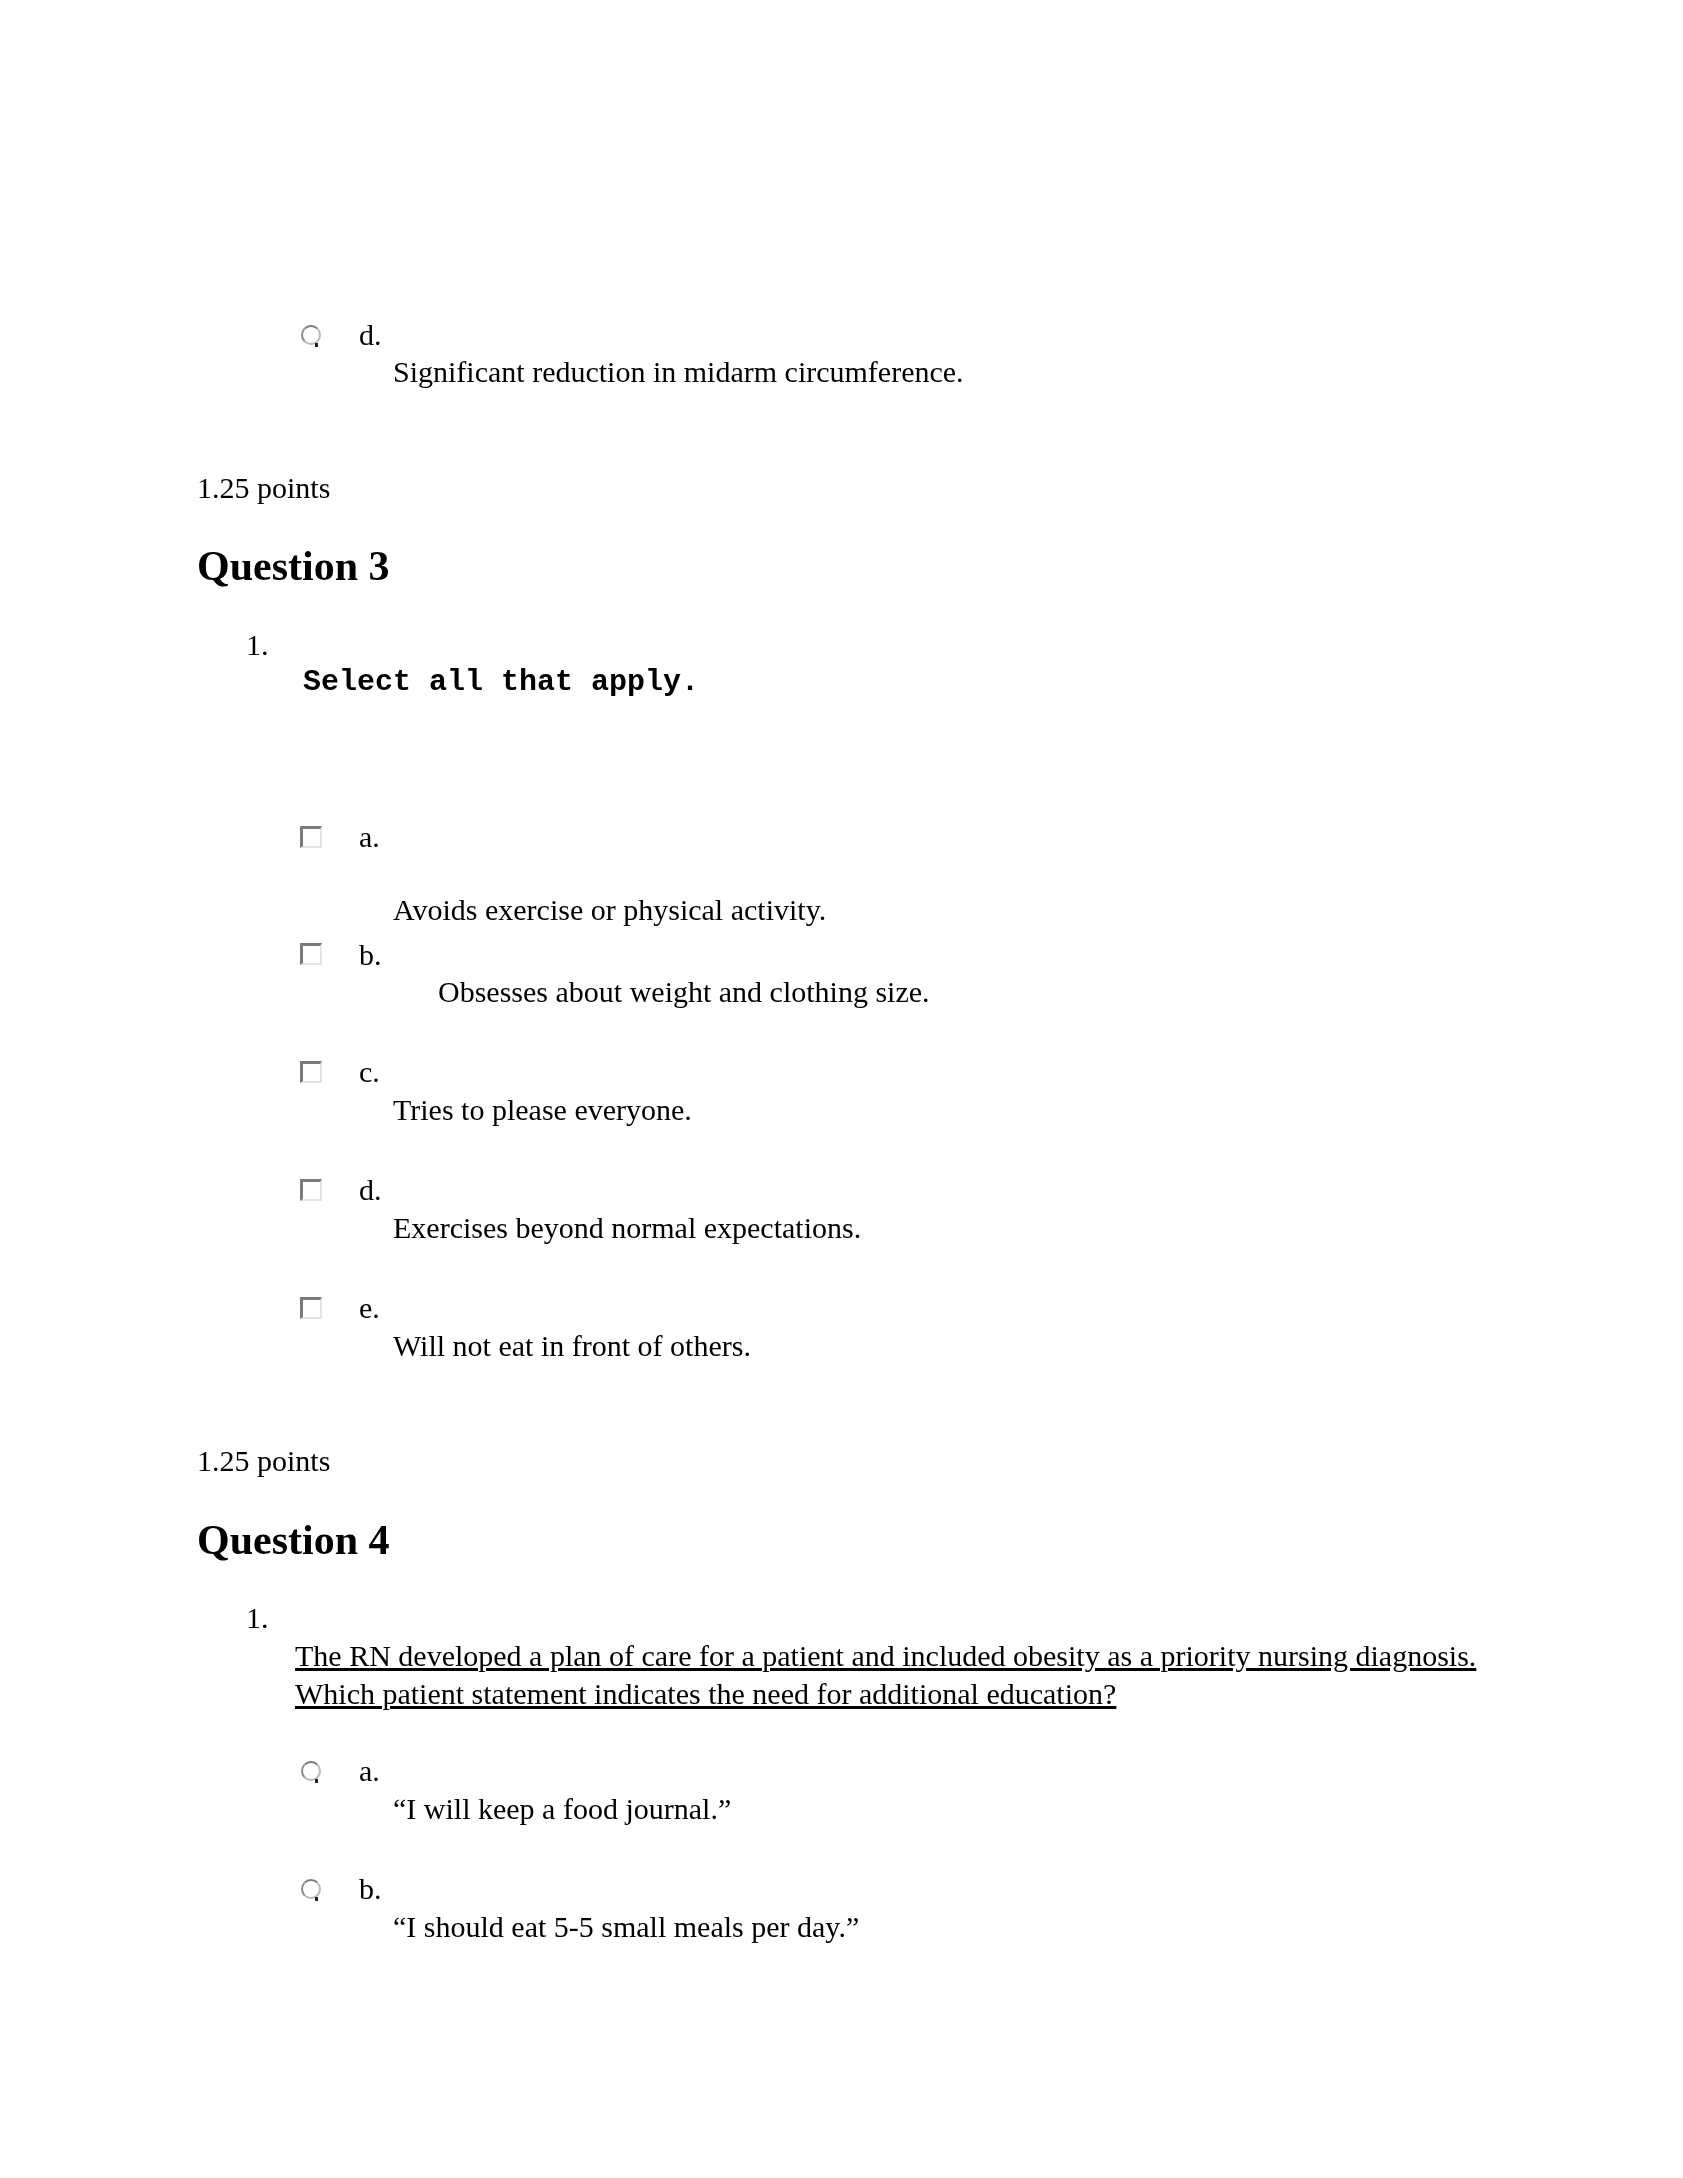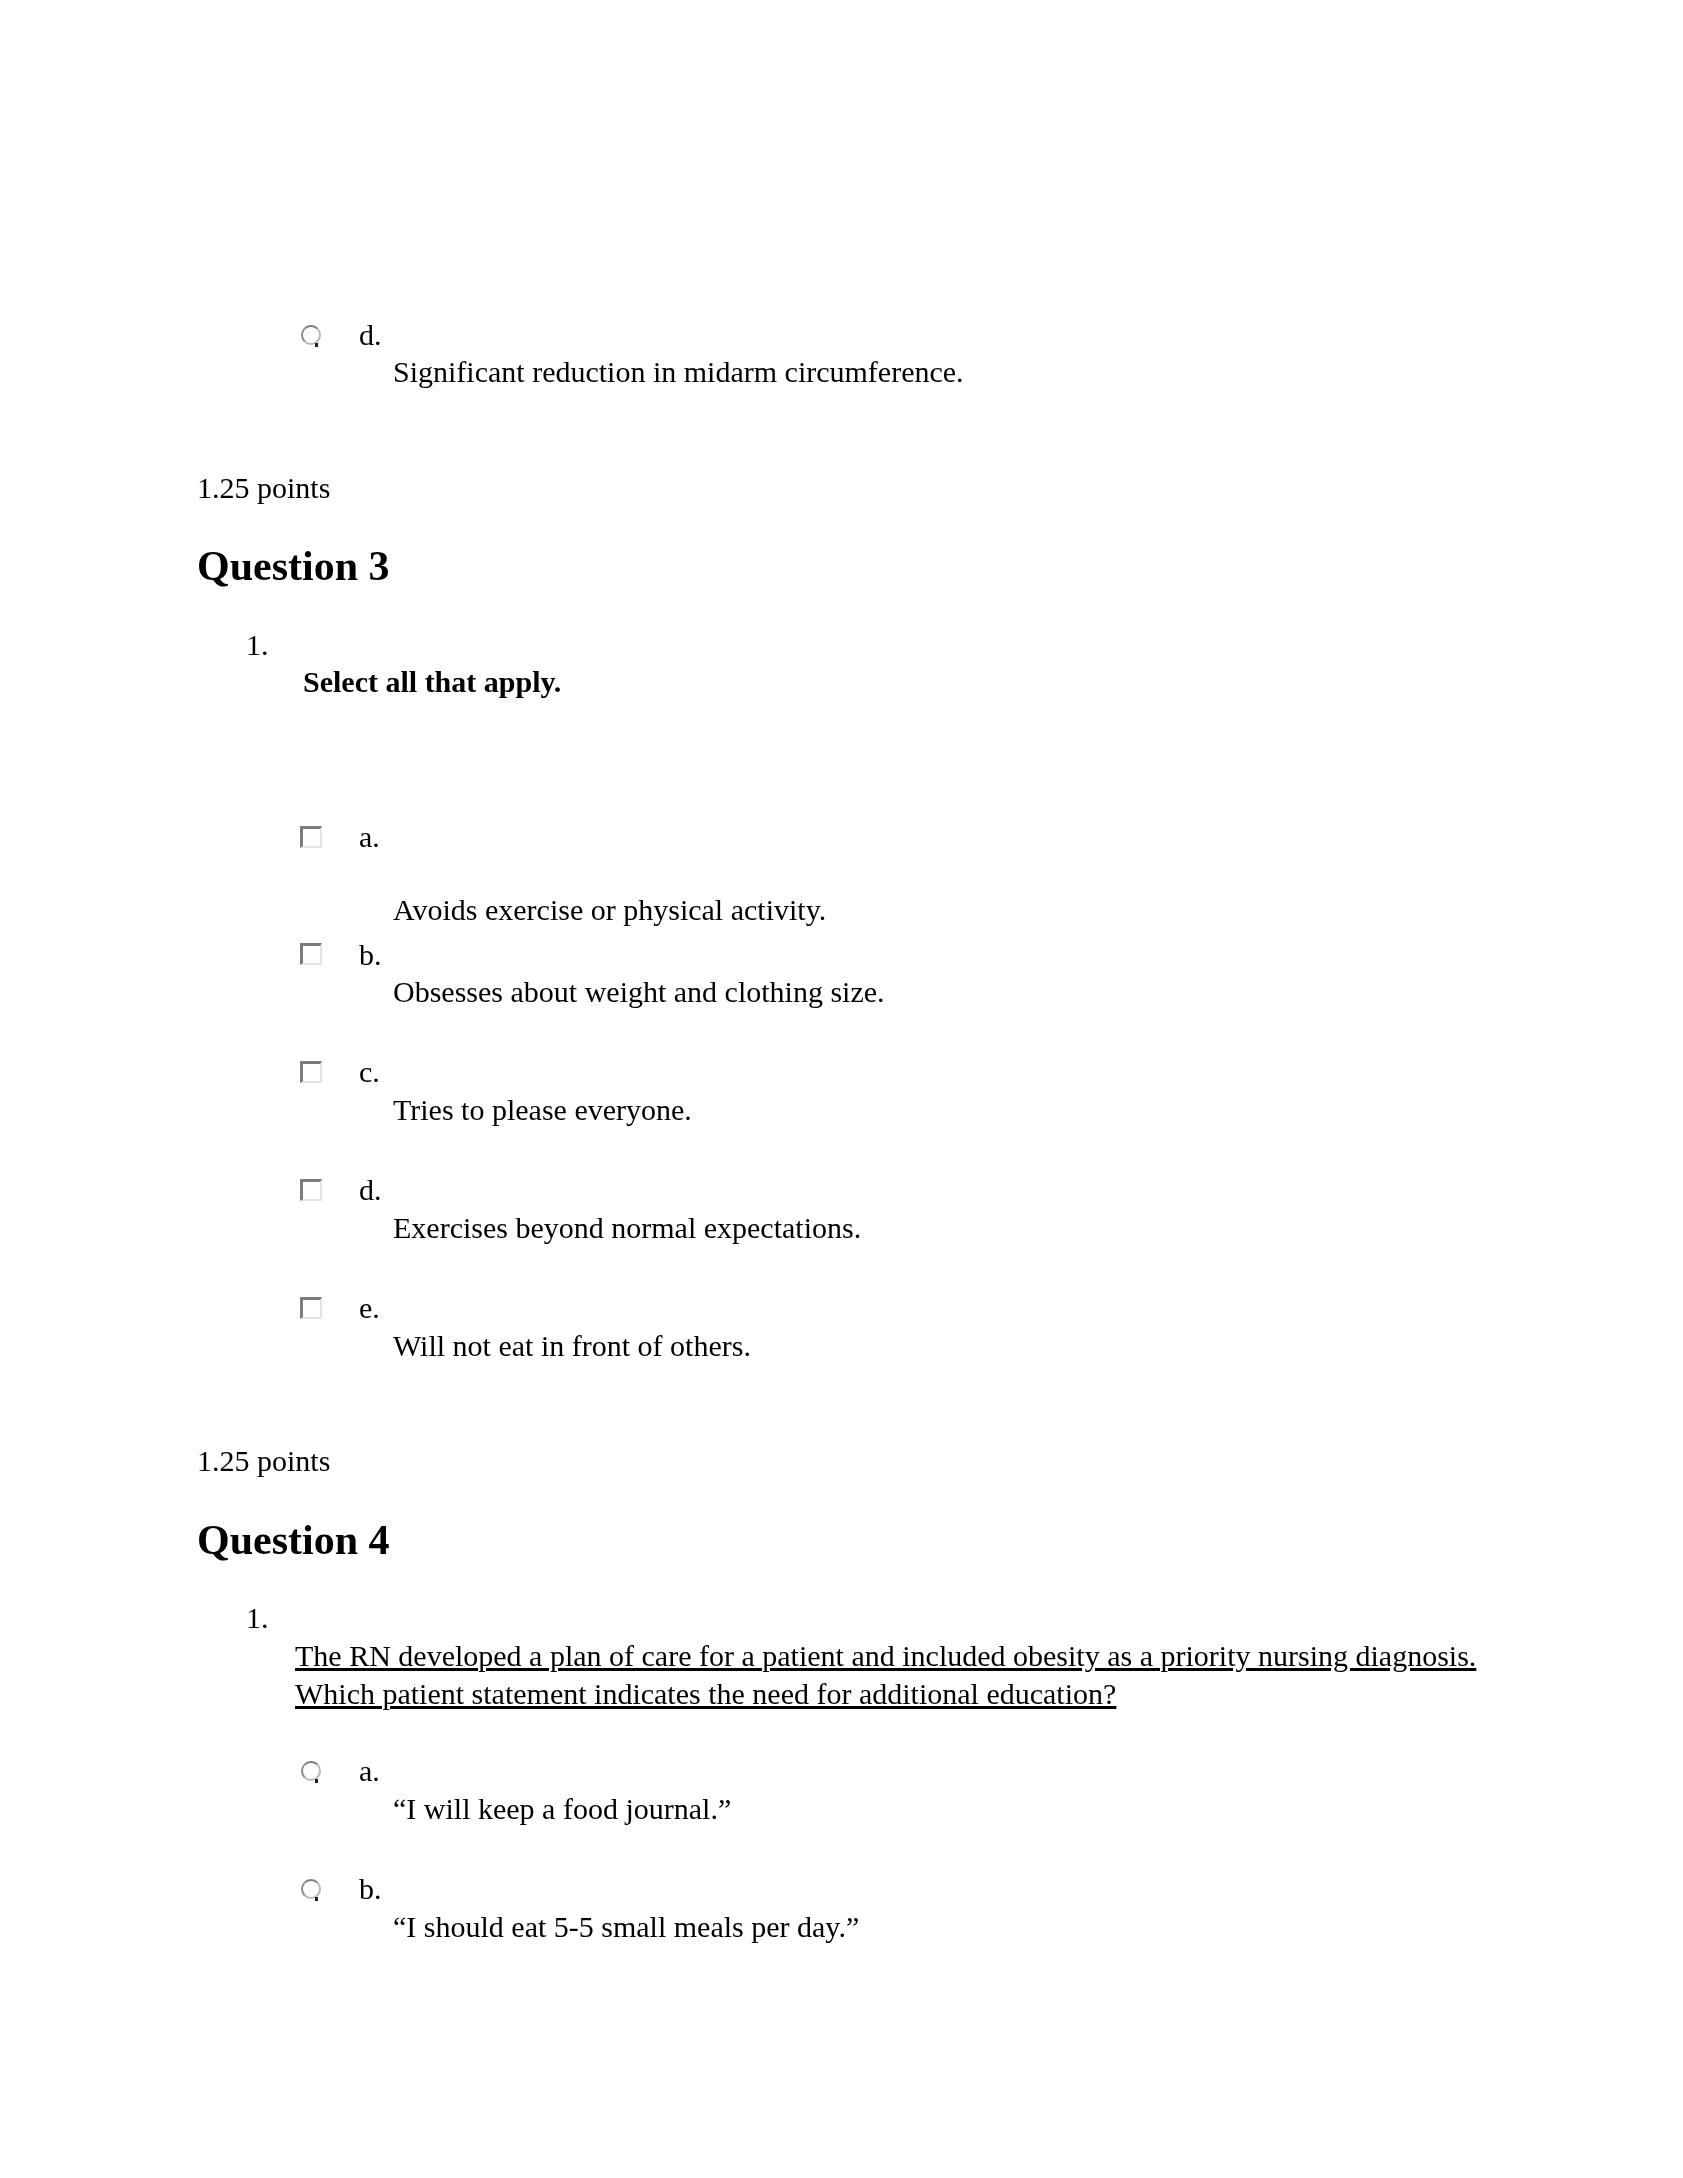--- a/index.html
+++ b/index.html
@@ -3,21 +3,21 @@
 <meta charset="utf-8">
 <style>
   html, body { margin:0; padding:0; background:#ffffff; }
   body { width:1683px; height:2178px; position:relative; overflow:hidden;
          font-family:"Liberation Serif", "DejaVu Serif", serif; color:#000; font-size:30px; }
   .abs { position:absolute; white-space:nowrap; line-height:38px; }
   .points { left:197px; }
   .qtitle { left:197px; font-weight:bold; font-size:42px; line-height:40px; }
   .num { left:246px; }
   .qtext { left:295px; white-space:normal; width:1188px; line-height:38px; }
-  .qtext .bold { font-weight:bold; display:block; padding-left:8px; }
+  .qtext .bold { font-weight:bold; display:block; padding-left:8px;font-family:Liberation Mono, monospace; }
   .optlabel { left:359px; }
   .opttext { left:393px; }
   .radio { position:absolute; left:301px; width:20px; height:20px; border-radius:50%;
            border:2px solid #b8b8b8; border-top-color:#7a7a7a; border-left-color:#8a8a8a;
            background:#fff; box-sizing:border-box; cursor:pointer; }
   .radio::after { content:""; position:absolute; right:1px; bottom:-4px; width:3px; height:4px; background:#222; }
   .checkbox { position:absolute; left:300px; width:22px; height:22px; box-sizing:border-box;
               border-top:3px solid #7b7b7b; border-left:3px solid #7b7b7b;
               border-right:2px solid #e4e4e4; border-bottom:2px solid #e4e4e4; background:#fff; cursor:pointer; }
 </style>
@@ -34,21 +34,21 @@
 <div class="abs qtext" style="top:663px;">
   <span class="bold">Select all that apply.</span>
 </div>
 
 <div class="checkbox" style="top:826px;"></div>
 <div class="abs optlabel" style="top:818px;">a.</div>
 <div class="abs opttext" style="top:855px;margin-top:36px;">Avoids exercise or physical activity.</div>
 
 <div class="checkbox" style="top:943px;"></div>
 <div class="abs optlabel" style="top:936px;">b.</div>
-<div class="abs opttext" style="top:973px;">Obsesses about weight and clothing size.</div>
+<div class="abs opttext" style="top:973px;margin-left:45px;">Obsesses about weight and clothing size.</div>
 
 <div class="checkbox" style="top:1061px;"></div>
 <div class="abs optlabel" style="top:1053px;">c.</div>
 <div class="abs opttext" style="top:1091px;">Tries to please everyone.</div>
 
 <div class="checkbox" style="top:1179px;"></div>
 <div class="abs optlabel" style="top:1171px;">d.</div>
 <div class="abs opttext" style="top:1209px;">Exercises beyond normal expectations.</div>
 
 <div class="checkbox" style="top:1297px;"></div>

